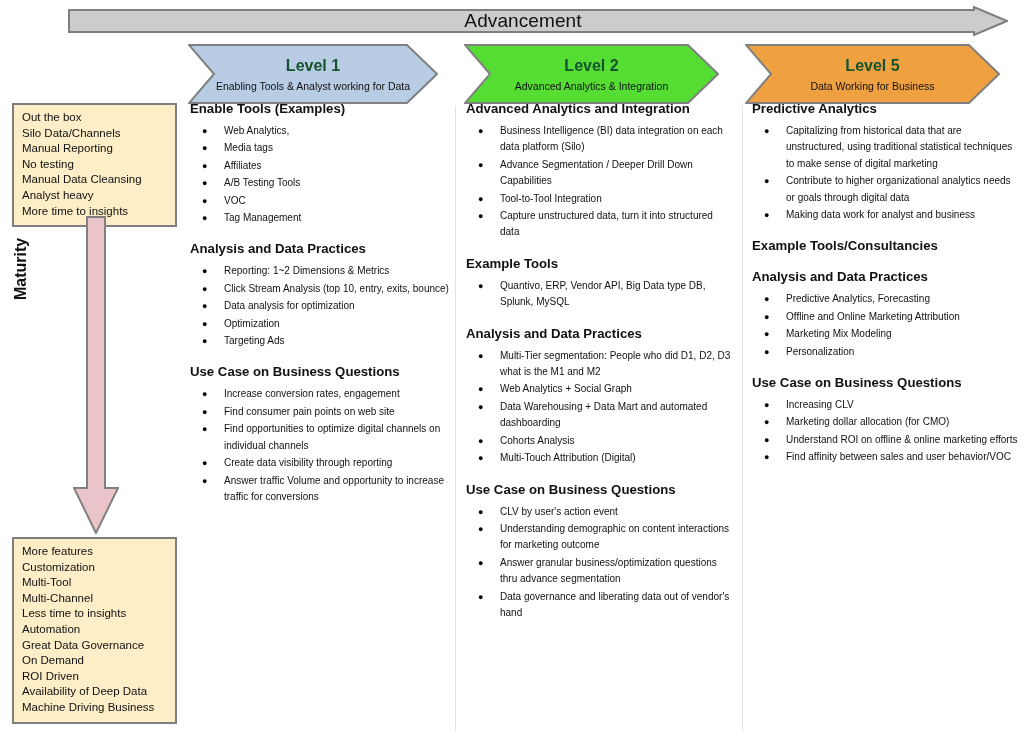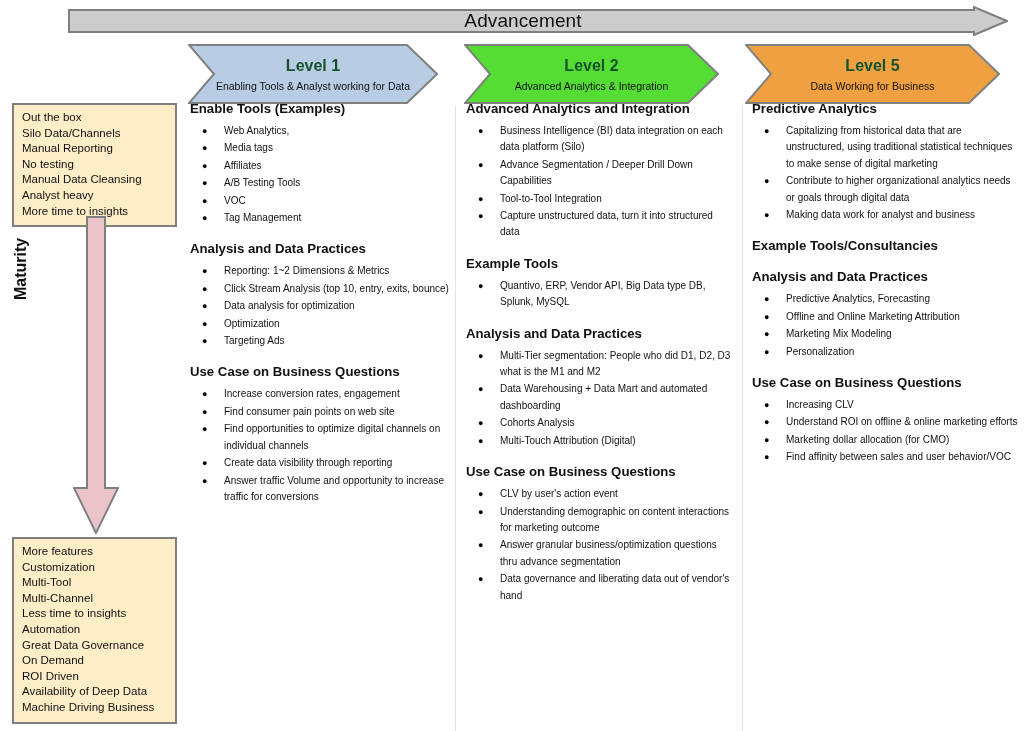--- a/index.html
+++ b/index.html
@@ -204,20 +204,21 @@
         <li>Tool-to-Tool Integration</li>
         <li>Capture unstructured data, turn it into structured data</li>
       </ul>
       <div class="sec-head sec-gap">Example Tools</div>
       <ul class="bl">
         <li>Quantivo, ERP, Vendor API, Big Data type DB, Splunk, MySQL</li>
       </ul>
       <div class="sec-head sec-gap">Analysis and Data Practices</div>
       <ul class="bl">
         <li>Multi-Tier segmentation: People who did D1, D2, D3 what is the M1 and M2</li>
+        <li>Web Analytics + Social Graph</li>
         <li>Data Warehousing + Data Mart and automated dashboarding</li>
         <li>Cohorts Analysis</li>
         <li>Multi-Touch Attribution (Digital)</li>
       </ul>
       <div class="sec-head sec-gap">Use Case on Business Questions</div>
       <ul class="bl">
         <li>CLV by user's action event</li>
         <li>Understanding demographic on content interactions for marketing outcome</li>
         <li>Answer granular business/optimization questions thru advance segmentation</li>
         <li>Data governance and liberating data out of vendor's hand</li>
@@ -234,19 +235,19 @@
       <div class="sec-head sec-gap">Analysis and Data Practices</div>
       <ul class="bl">
         <li>Predictive Analytics, Forecasting</li>
         <li>Offline and Online Marketing Attribution</li>
         <li>Marketing Mix Modeling</li>
         <li>Personalization</li>
       </ul>
       <div class="sec-head sec-gap">Use Case on Business Questions</div>
       <ul class="bl">
         <li>Increasing CLV</li>
+        <li>Marketing dollar allocation (for CMO)</li>
         <li>Understand ROI on offline &amp; online marketing efforts</li>
-        <li>Marketing dollar allocation (for CMO)</li>
         <li>Find affinity between sales and user behavior/VOC</li>
       </ul>
     </div>
 
 </div>
 
 </body></html>

